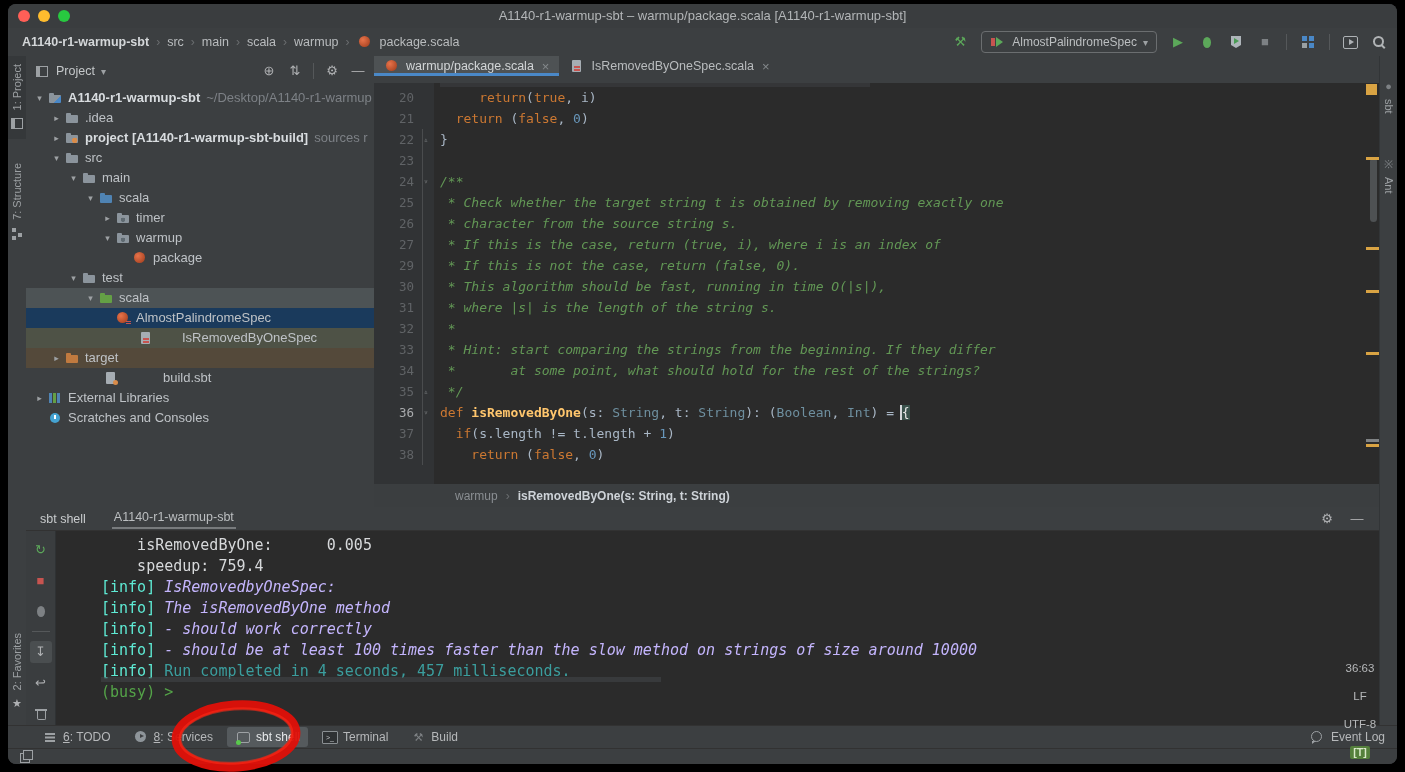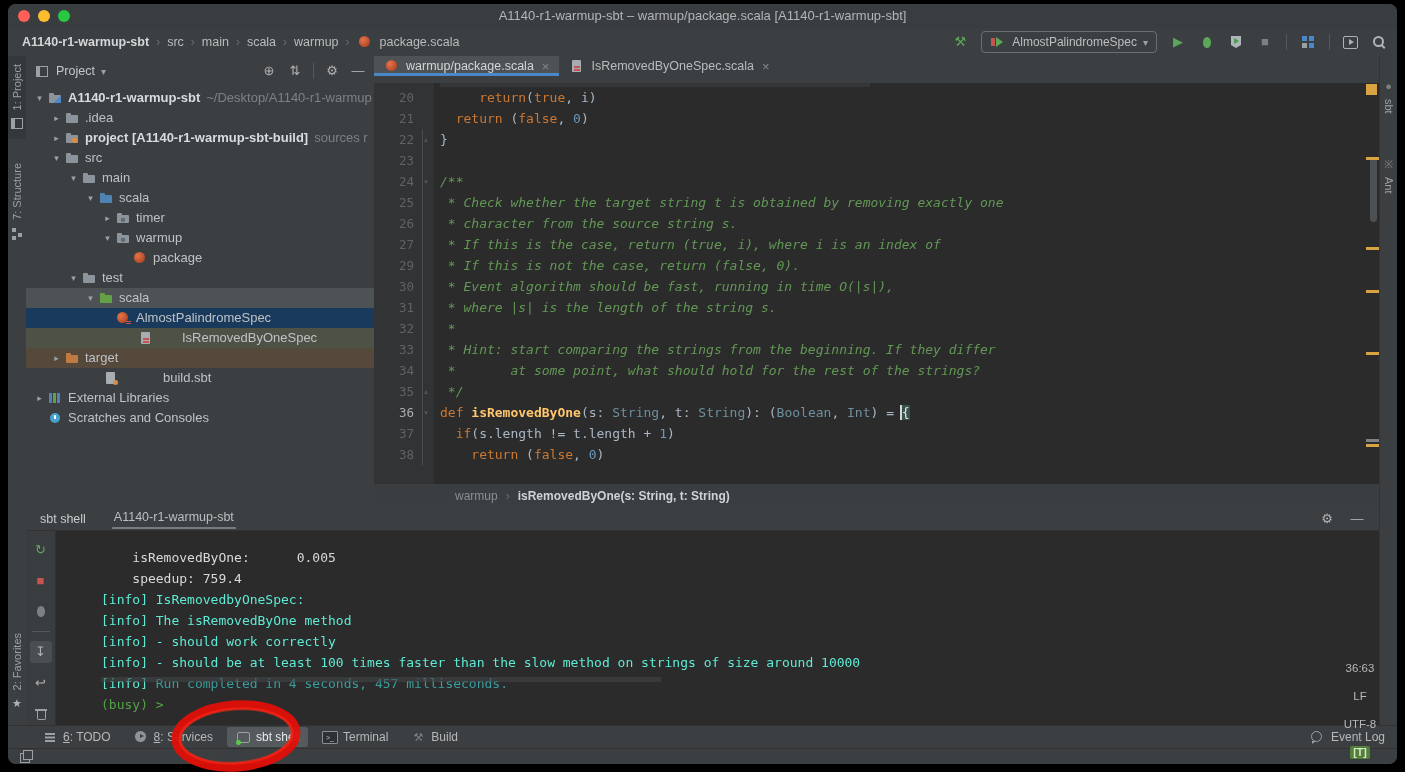--- a/index.html
+++ b/index.html
@@ -146,26 +146,26 @@
   .console-header{position:absolute;left:0;top:0;width:100%;height:24px;background:#3c3f41;border-bottom:1px solid #323232;
                   display:flex;align-items:center;box-sizing:border-box;padding:0 14px;}
   .con-title{color:#c8cbcd;font-size:12.5px;}
   .con-tab{color:#bcbfc1;font-size:12.5px;margin-left:26px;border-bottom:2px solid #787b7d;padding:2px 2px 3px;}
   .con-header-right{margin-left:auto;display:flex;align-items:center;gap:14px;}
   .console-toolbar{position:absolute;left:0;top:24px;bottom:0;width:30px;background:#3a3d3f;border-right:1px solid #2f3234;
                    display:flex;flex-direction:column;align-items:center;padding-top:8px;gap:9px;box-sizing:border-box;}
   .ct-sep{width:18px;height:1px;background:#55585a;}
   .ct-btn{width:22px;height:22px;display:flex;align-items:center;justify-content:center;border-radius:3px;}
   .ct-btn.selected{background:#4a4e50;}
-  .console-body{position:absolute;left:30px;top:24px;right:0;bottom:0;padding:16px 0 0 45px;
-                font-family:"DejaVu Sans Mono",monospace;font-size:13px;overflow:hidden;border-radius:6px;}
+  .console-body{position:absolute;left:30px;top:24px;right:0;bottom:0;padding:4px 0 0 45px;
+                font-family:"DejaVu Sans Mono",monospace;font-size:15px;overflow:hidden;border-radius:6px;}
   .con-row{height:21px;line-height:21px;white-space:pre;}
   .con-prefix{color:#5eead4;}
   .con-plain{color:#d7d9db;}
-  .con-test{color:#5eead4;}
+  .con-test{color:#c4b5fd;font-style:italic;}
   .con-teal{color:#3b9e9e;}
   .con-busy{color:#54a348;}
   .ghost-con{position:absolute;left:45px;top:146px;width:560px;height:5px;background:#44474a;opacity:.55;}
   
   .tw-bar{position:absolute;left:0;top:721px;width:100%;height:23px;background:#3c3f41;border-top:1px solid #323232;
           display:flex;align-items:center;padding-left:26px;box-sizing:border-box;gap:6px;}
   .tw-item{display:flex;align-items:center;gap:5px;padding:2px 8px;border-radius:3px;color:#b6b8ba;font-size:12px;}
   .tw-item.active{background:#555a5d;color:#e8eaec;}
   .tw-item u{text-decoration:underline;}
   .event-log{margin-left:auto;margin-right:12px;display:flex;align-items:center;gap:6px;color:#b6b8ba;font-size:12px;}
@@ -406,21 +406,21 @@
               <span class="ctext"><span class="s-c"> * If this is the case, return (true, i), where i is an index of</span></span>
             </div>
             <div class="code-row">
               <span class="gut">29</span>
               <span class="fold"></span>
               <span class="ctext"><span class="s-c"> * If this is not the case, return (false, 0).</span></span>
             </div>
             <div class="code-row">
               <span class="gut">30</span>
               <span class="fold"></span>
-              <span class="ctext"><span class="s-c"> * Event algorithm should be fast, running in time O(|s|),</span></span>
+              <span class="ctext"><span class="s-c"> * This algorithm should be fast, running in time O(|s|),</span></span>
             </div>
             <div class="code-row">
               <span class="gut">31</span>
               <span class="fold"></span>
               <span class="ctext"><span class="s-c"> * where |s| is the length of the string s.</span></span>
             </div>
             <div class="code-row">
               <span class="gut">32</span>
               <span class="fold"></span>
               <span class="ctext"><span class="s-c"> *</span></span>

